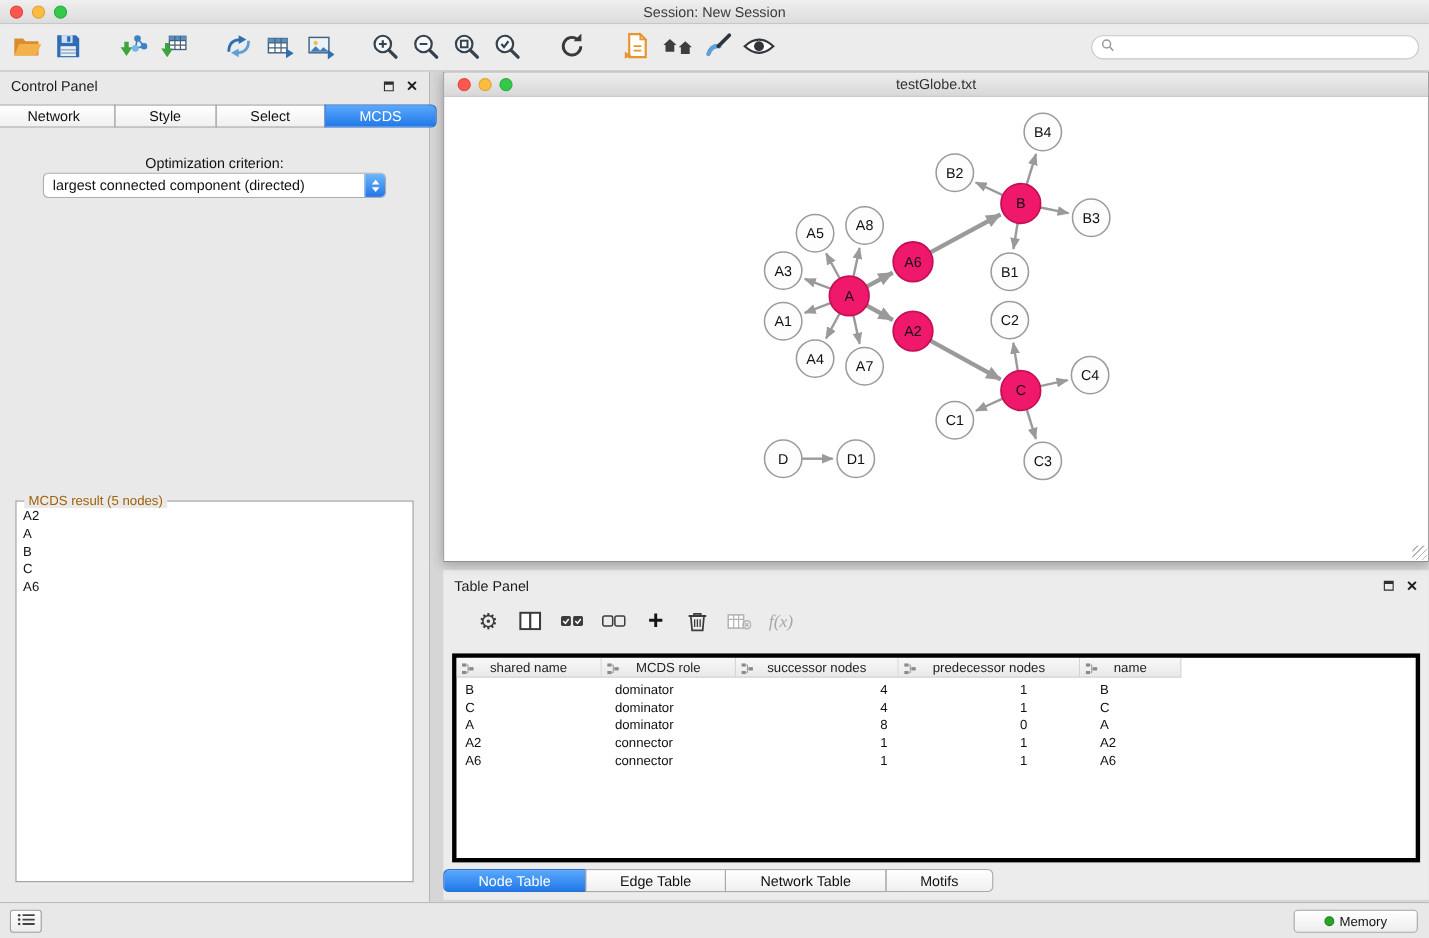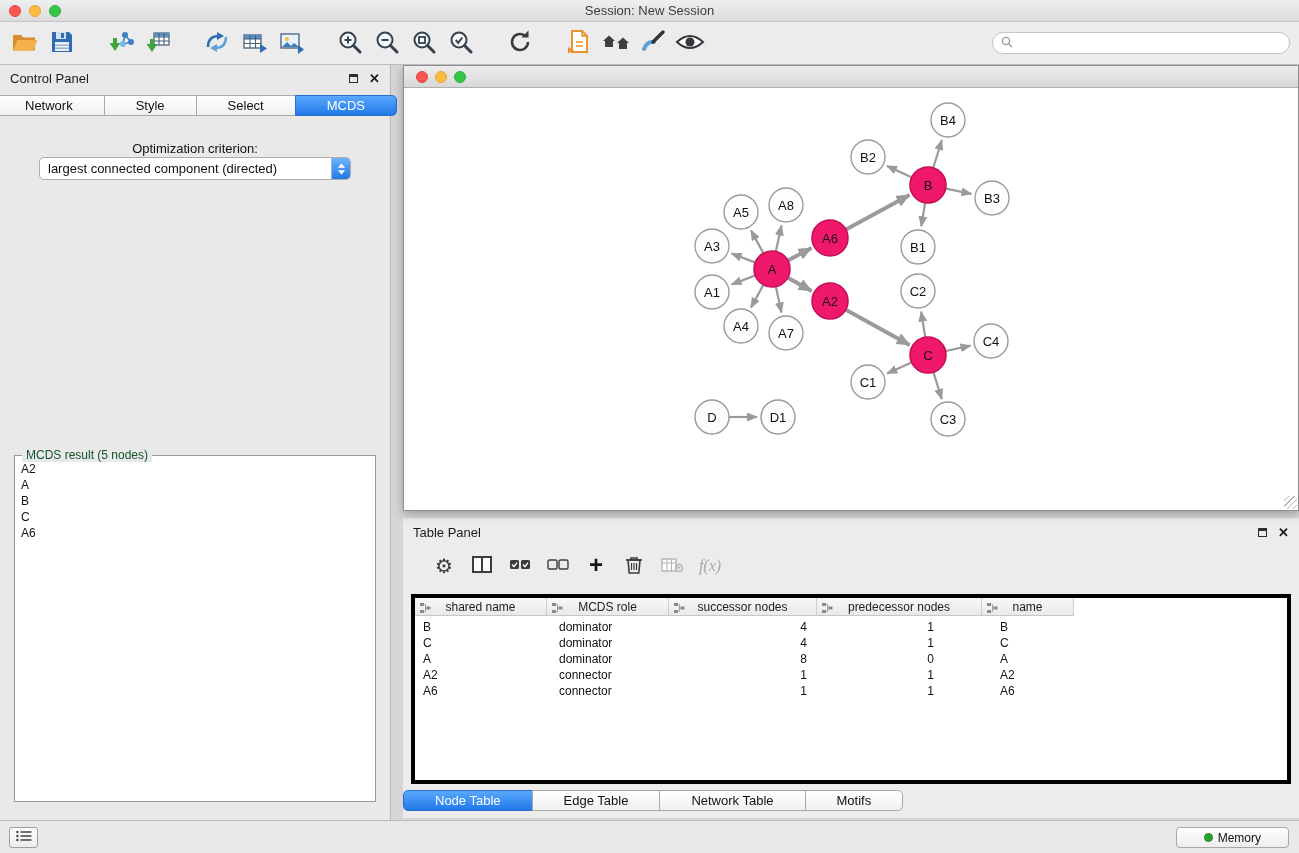--- a/index.html
+++ b/index.html
@@ -36,21 +36,21 @@
 .seg:first-child{border-radius:5px 0 0 5px;margin-left:0;}
 .seg:last-child{border-radius:0 5px 5px 0;}
 .seg.active{background:linear-gradient(#5aa8fd,#2179e8);color:#fff;border-color:#2a6fd0;}
 .opt-label{text-align:center;font-size:13px;margin-top:25px;color:#111;}
 .combo{width:312px;height:23px;margin:1px auto 0;background:#fff;border:1px solid #adadad;border-radius:5px;display:flex;align-items:center;overflow:hidden;}
 .combo-text{flex:1;font-size:13px;padding-left:8px;color:#111;white-space:nowrap;}
 .combo-btn{width:19px;height:100%;background:linear-gradient(#6fb5fd,#2277e8);display:flex;align-items:center;justify-content:center;border-left:1px solid #8fb9ea;}
 .cp-buttons{display:flex;justify-content:center;gap:14px;margin-top:12px;}
 .btn{height:22px;padding:0 15px;font-size:13px;background:linear-gradient(#ffffff,#ededed);border:1px solid #a9a9a9;border-radius:4px;color:#111;display:flex;align-items:center;}
 .result-box{position:absolute;left:14px;right:14px;top:390px;bottom:18px;border:1px solid #9a9a9a;background:#fff;}
-.result-legend{position:absolute;top:-8px;left:7px;background:#e9e9e9;padding:0 4px;font-size:12px;color:#14532d;}
+.result-legend{position:absolute;top:-8px;left:7px;background:#e9e9e9;padding:0 4px;font-size:12px;color:#a16207;}
 .result-list{padding:5px 6px 0;font-size:12px;color:#111;}
 .result-item{line-height:16px;}
 
 
 .network-window{position:absolute;left:403px;top:65px;width:896px;height:446px;background:#fff;border:1px solid #8e8e8e;box-shadow:0 3px 10px rgba(0,0,0,.28);z-index:3;}
 .nw-titlebar{height:22px;background:linear-gradient(#ededed,#d8d8d8);border-bottom:1px solid #aeaeae;display:flex;align-items:center;position:relative;}
 .nw-titlebar .traffic{top:5px;left:3px;gap:7px;}
 .nw-title{flex:1;text-align:center;font-size:13px;color:#333;}
 .nw-content{position:absolute;top:22px;left:0;right:0;bottom:0;background:#fff;overflow:hidden;}
 svg.network{width:100%;height:100%;display:block;}
@@ -278,20 +278,21 @@
   </div>
 </div>
 
 <div class="network-window">
   <div class="nw-titlebar">
     <div class="traffic">
       <span class="tl red"></span>
       <span class="tl yellow"></span>
       <span class="tl green"></span>
     </div>
+    <div class="nw-title">testGlobe.txt</div>
   </div>
   <div class="nw-content">
     <svg class="network" viewBox="0 0 894 422">
       <defs>
         <marker id="arrowS" markerWidth="11" markerHeight="9" refX="10" refY="4.5" orient="auto" markerUnits="userSpaceOnUse">
             <path d="M0,0 L11,4.5 L0,9 z" fill="#9a9a9a"></path>
           </marker>
         <marker id="arrowL" markerWidth="14" markerHeight="12" refX="13" refY="6" orient="auto" markerUnits="userSpaceOnUse">
             <path d="M0,0 L14,6 L0,12 z" fill="#9a9a9a"></path>
           </marker>

